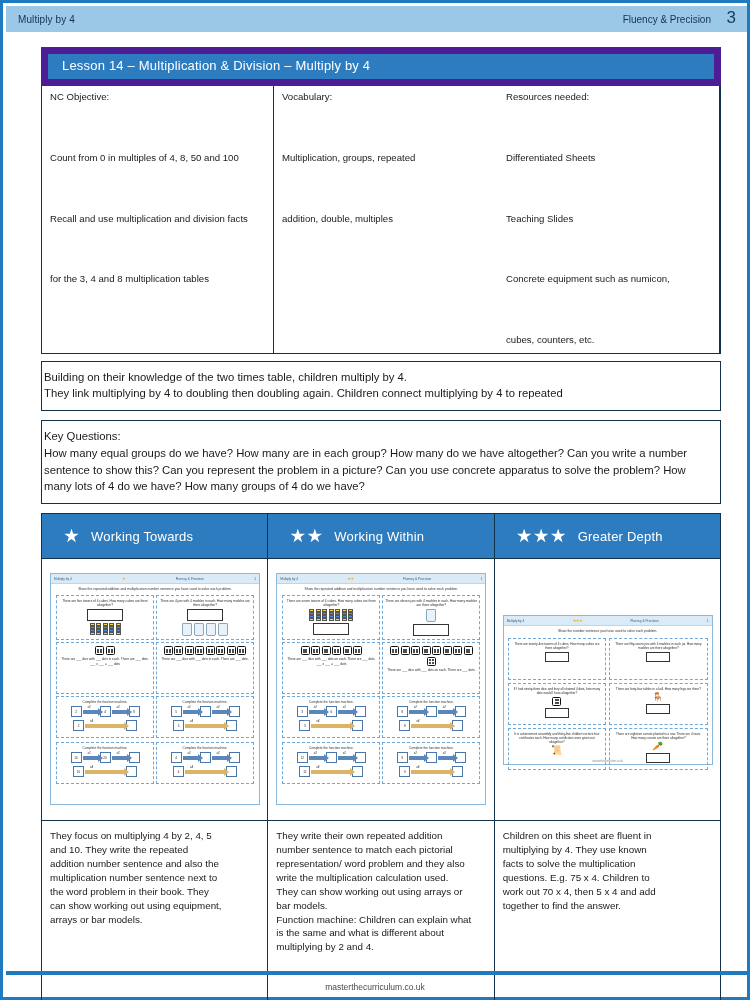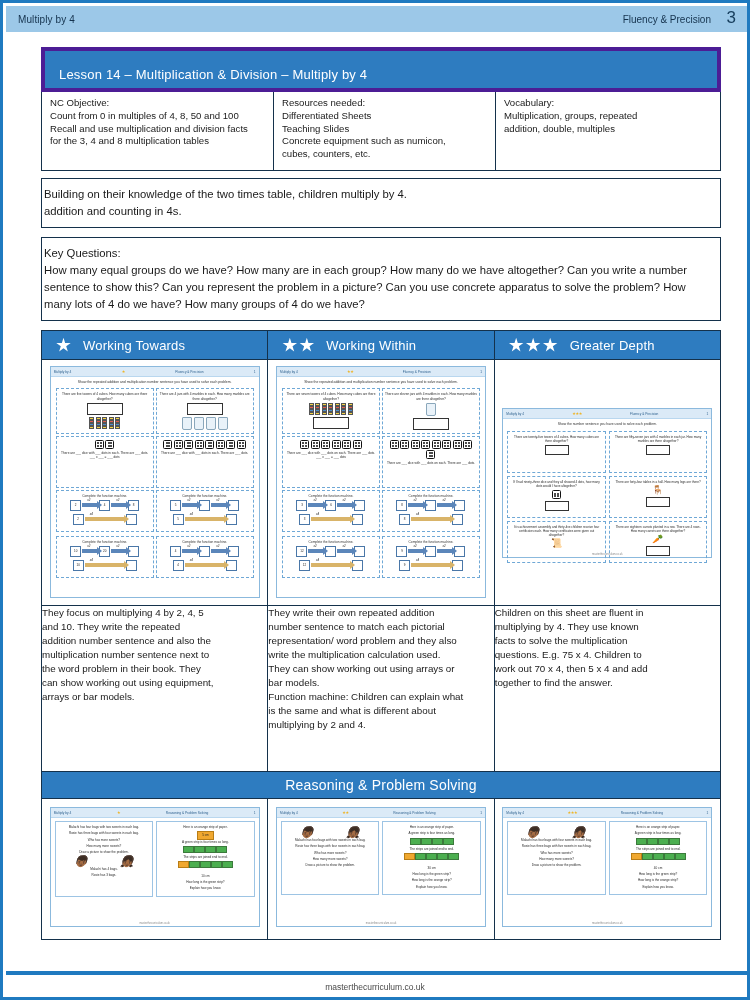--- a/index.html
+++ b/index.html
@@ -60,45 +60,45 @@
   .content {
     position: absolute;
     left: 38px;
     top: 44px;
     width: 680px;
   }
 
   
   .lesson-banner {
     background: #2e7cc0;
-    border: 4px solid #4c1d95;
+    border: 7px solid #4c1d95;
     color: #ffffff;
     font-size: 13px;
-    padding: 16px 0 6px 14px;
+    padding: 4px 0 6px 14px;
     letter-spacing: .2px;
   }
 
   
   .info-row {
     display: flex;
     border: 1px solid #14314b;
     border-top: none;
     min-height: 78px;
   }
   .info-cell {
     padding: 5px 8px 6px 8px;
     font-size: 9.6px;
     line-height: 1.33;
     box-sizing: border-box;
   }
   .info-cell.c1 { width: 232px; border-right: 1px solid #14314b; }
   .info-cell.c2 { width: 222px; border-right: 1px solid #14314b; }
   .info-cell.c3 { flex: 1; }
   .info-cell .head { display: block; }
-  .info-cell .line { display: block; }
+  .info-cell .line { display: block; margin-top: 48px; }
 
   
   .block {
     border: 1px solid #14314b;
     margin-top: 7px;
     padding: 7px 8px 8px 2px;
     font-size: 11.3px;
     line-height: 1.48;
   }
   .block .line { display: block; }
@@ -109,21 +109,21 @@
   .diff-table {
     margin-top: 9px;
     border: 1px solid #14314b;
     border-collapse: collapse;
     width: 680px;
     table-layout: fixed;
   }
   .diff-table td, .diff-table th {
     border: 1px solid #14314b;
     vertical-align: top;
-    padding: 0;
+    padding: 8px;
   }
   .diff-head {
     background: #2e7cc0;
     height: 28px;
   }
   .diff-head-inner {
     display: flex;
     align-items: center;
     height: 28px;
     padding-left: 14px;
@@ -394,37 +394,37 @@
 
     <div class="lesson-banner">Lesson 14 – Multiplication &amp; Division – Multiply by 4</div>
 
     <div class="info-row">
       <div class="info-cell c1">
         <span class="head">NC Objective:</span>
         <span class="line">Count from 0 in multiples of 4, 8, 50 and 100</span>
         <span class="line">Recall and use multiplication and division facts</span>
         <span class="line">for the 3, 4 and 8 multiplication tables</span>
       </div>
+      <div class="info-cell c3">
+        <span class="head">Vocabulary:</span>
+        <span class="line">Multiplication, groups, repeated</span>
+        <span class="line">addition, double, multiples</span>
+      </div>
       <div class="info-cell c2">
         <span class="head">Resources needed:</span>
         <span class="line">Differentiated Sheets</span>
         <span class="line">Teaching Slides</span>
         <span class="line">Concrete equipment such as numicon,</span>
         <span class="line">cubes, counters, etc.</span>
       </div>
-      <div class="info-cell c3">
-        <span class="head">Vocabulary:</span>
-        <span class="line">Multiplication, groups, repeated</span>
-        <span class="line">addition, double, multiples</span>
-      </div>
     </div>
 
     <div class="block">
       <span class="line">Building on their knowledge of the two times table, children multiply by 4.</span>
-      <span class="line">addition and counting in 4s.</span>
+      <span class="line">They link multiplying by 4 to doubling then doubling again. Children connect multiplying by 4 to repeated</span>
     </div>
 
     <div class="block keyq">
       <span class="line">Key Questions:</span>
       <span class="para">How many equal groups do we have? How many are in each group? How many do we have altogether? Can you write a number sentence to show this? Can you represent the problem in a picture? Can you use concrete apparatus to solve the problem? How many lots of 4 do we have? How many groups of 4 do we have?</span>
     </div>
 
     <table class="diff-table">
       <tbody>
           <tr>

